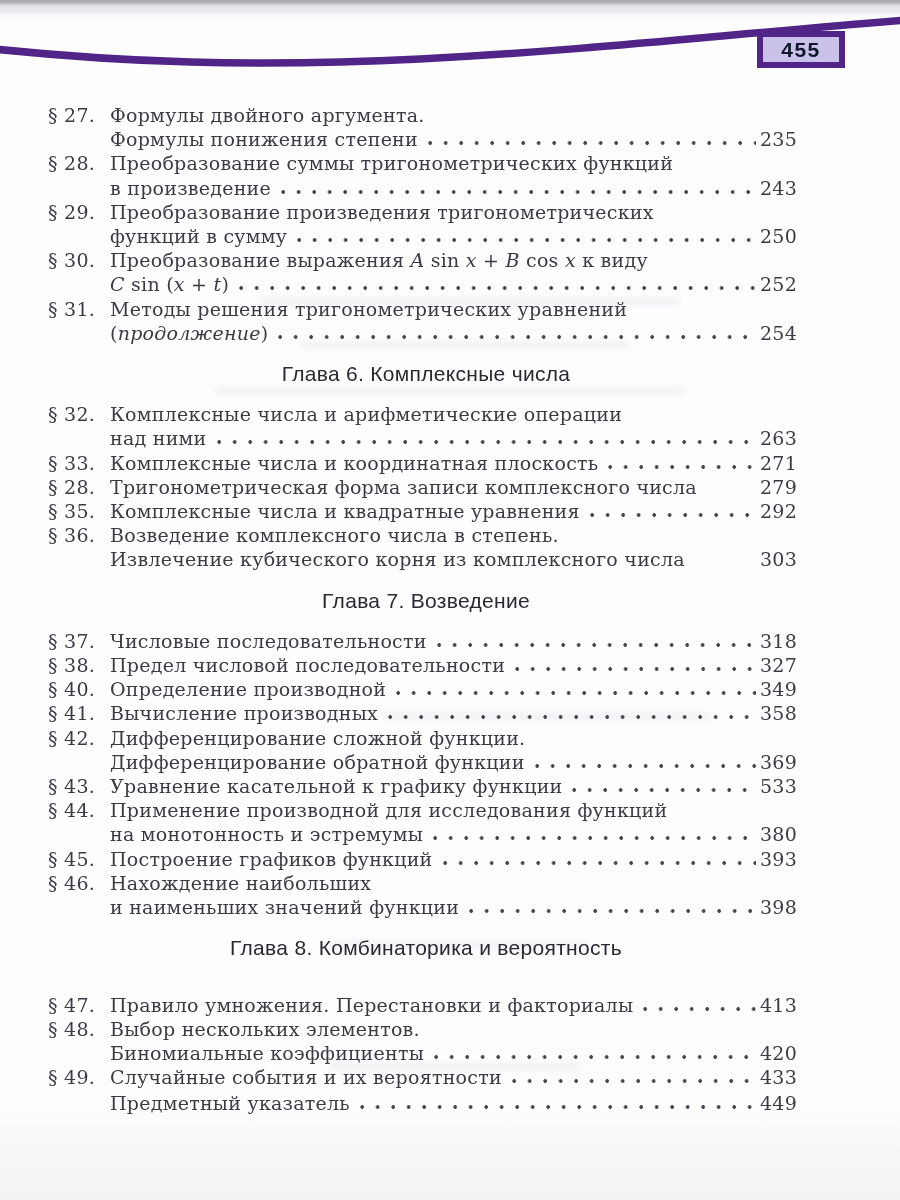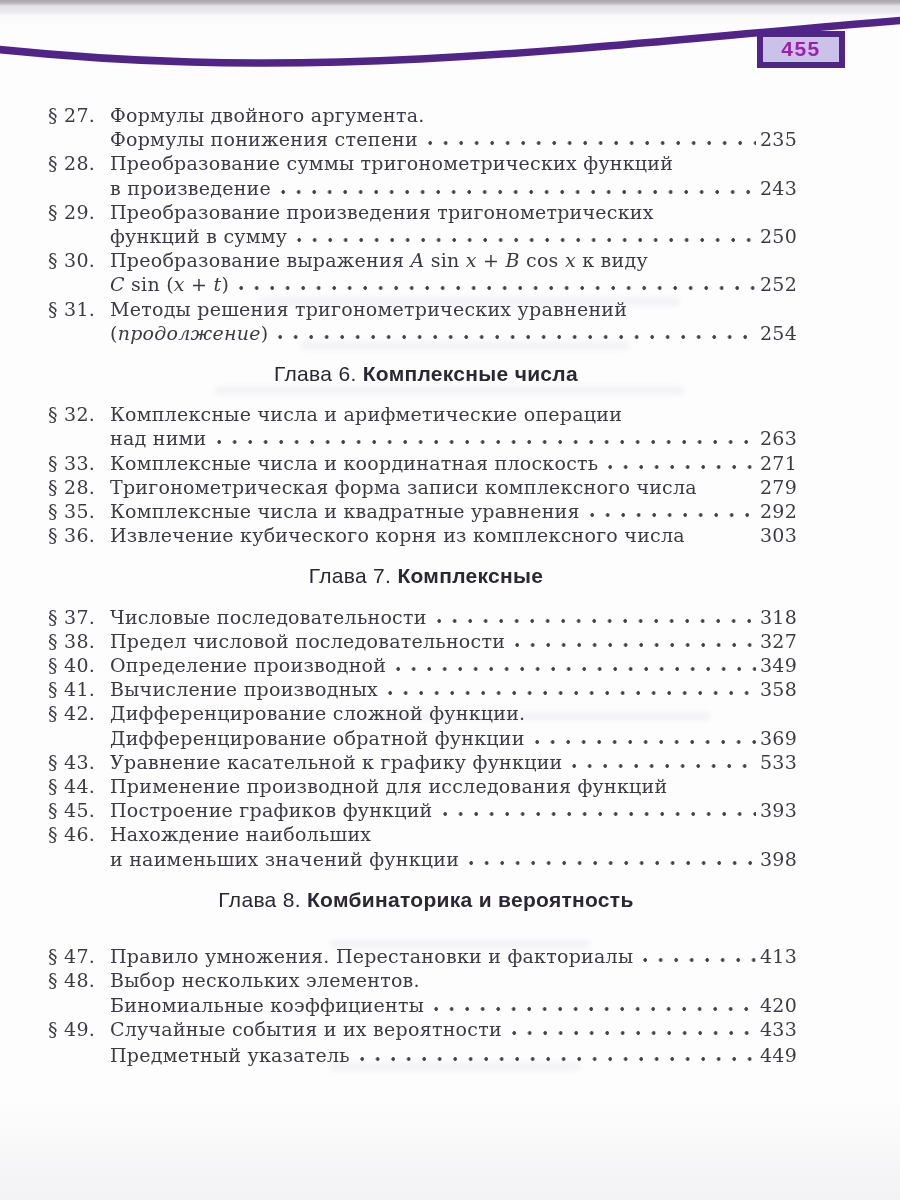--- a/index.html
+++ b/index.html
@@ -8,32 +8,32 @@
   .page{position:absolute;inset:0;
         background:linear-gradient(180deg,#f3f2f4 0,#fdfdfe 26px,#fdfdfe 92%,#f2f2f4 100%);}
   
   .top-edge{position:absolute;top:0;left:0;width:900px;height:16px;
             background:linear-gradient(180deg,#a9a6a9 0,#b9b6ba 3px,#e3e2e6 6px,#eceaef 12px,#fbfafc 16px);}
   
   .swoosh{position:absolute;top:0;left:0;z-index:2;}
   
   .badge{position:absolute;left:757px;top:31px;width:76px;height:25px;z-index:3;
          background:#cac2e8;border:6px solid #502587;
-         display:flex;justify-content:center;
+         display:flex;align-items:center;justify-content:center;
          font-family:"Liberation Sans",sans-serif;font-weight:bold;font-size:21px;
-         letter-spacing:1.5px;color:#a21caf;}
+         letter-spacing:1.5px;color:#0f172a;}
   
   .ghost{position:absolute;height:9px;background:#7d7a92;opacity:.07;
          filter:blur(2.5px);border-radius:4px;z-index:1;}
   
   .toc{position:absolute;left:48px;top:103px;width:756px;z-index:2;
        font-size:19px;line-height:24.2px;color:#3e3a44;letter-spacing:.25px;}
   .chapter{display:block;text-align:center;font-family:"Liberation Sans",sans-serif;
            font-size:21px;color:#2c2832;margin:17px 0 16px 0;letter-spacing:.3px;}
-  .chapter .ch-title{font-weight:bold;}
+  .chapter .ch-title{font-weight:normal;}
   .entry{display:grid;grid-template-columns:62px 1fr;}
   .entry.gap-before{margin-top:2px;}
   .lbl{white-space:nowrap;}
   .line{display:flex;align-items:baseline;}
   .line .txt{white-space:nowrap;}
   .leader{flex:1 1 auto;height:6px;margin:0 4px 0 10px;align-self:baseline;}
   .leader.dotted{background-image:radial-gradient(circle at 2.2px 3px,#46414b 1.55px,rgba(0,0,0,0) 2.1px);
                  background-size:15.5px 6px;background-repeat:repeat-x;background-position:0 100%;}
   .pg{min-width:44px;text-align:left;white-space:nowrap;}
   .seg-i{font-style:italic;}
@@ -170,29 +170,32 @@
               <span class="txt"><span class="seg">Комплексные числа и квадратные уравнения</span></span>
               <span class="leader dotted"></span>
               <span class="pg">292</span>
             </div>
           </div>
         </div>
         <div class="entry">
           <span class="lbl">§ 36.</span>
           <div class="lines">
             <div class="line">
+              <span class="txt"><span class="seg">Возведение комплексного числа в степень.</span></span>
+            </div>
+            <div class="line">
               <span class="txt"><span class="seg">Извлечение кубического корня из комплексного числа</span></span>
               <span class="leader"></span>
               <span class="pg">303</span>
             </div>
           </div>
         </div>
       </section>
       <section class="toc-section">
-        <h2 class="chapter" style="margin: 17px 0px 16px; font-weight: normal;"><span class="ch-prefix">Глава 7.</span> <span class="ch-title">Комплексные</span></h2>
+        <h2 class="chapter" style="margin: 17px 0px 16px; font-weight: normal;"><span class="ch-prefix">Глава 7.</span> <span class="ch-title">Возведение</span></h2>
         <div class="entry">
           <span class="lbl">§ 37.</span>
           <div class="lines">
             <div class="line">
               <span class="txt"><span class="seg">Числовые последовательности</span></span>
               <span class="leader dotted"></span>
               <span class="pg">318</span>
             </div>
           </div>
         </div>
@@ -247,20 +250,25 @@
               <span class="leader dotted"></span>
               <span class="pg">533</span>
             </div>
           </div>
         </div>
         <div class="entry">
           <span class="lbl">§ 44.</span>
           <div class="lines">
             <div class="line">
               <span class="txt"><span class="seg">Применение производной для исследования функций</span></span>
+            </div>
+            <div class="line">
+              <span class="txt"><span class="seg">на монотонность и эстремумы</span></span>
+              <span class="leader dotted"></span>
+              <span class="pg">380</span>
             </div>
           </div>
         </div>
         <div class="entry">
           <span class="lbl">§ 45.</span>
           <div class="lines">
             <div class="line">
               <span class="txt"><span class="seg">Построение графиков функций</span></span>
               <span class="leader dotted"></span>
               <span class="pg">393</span>

